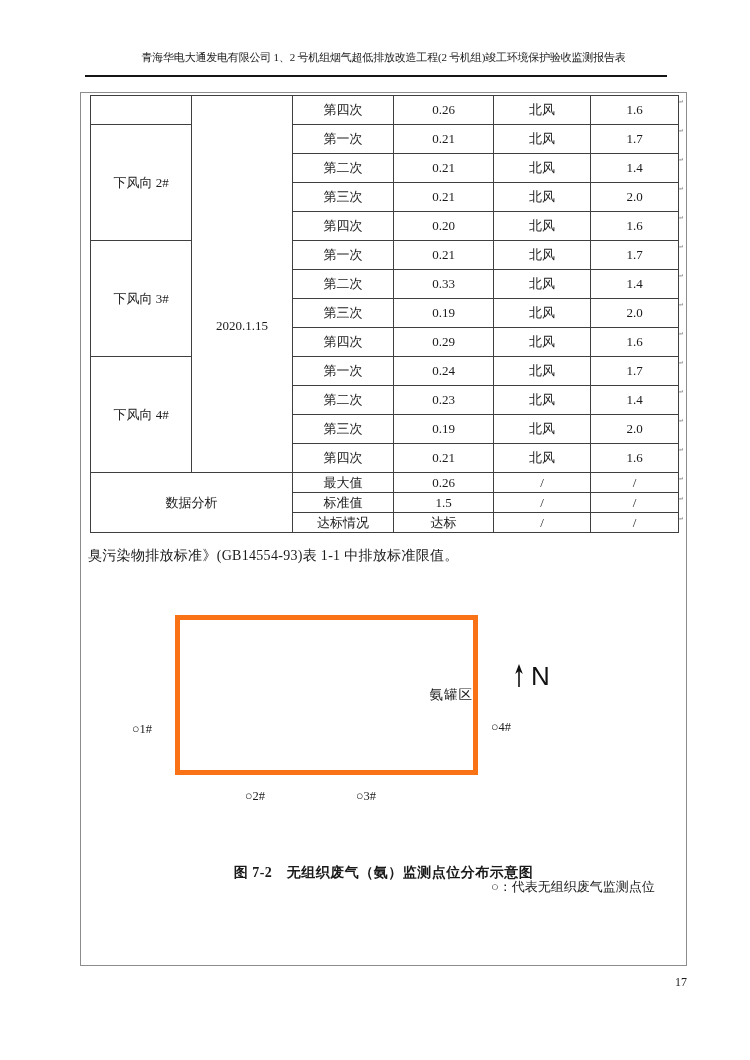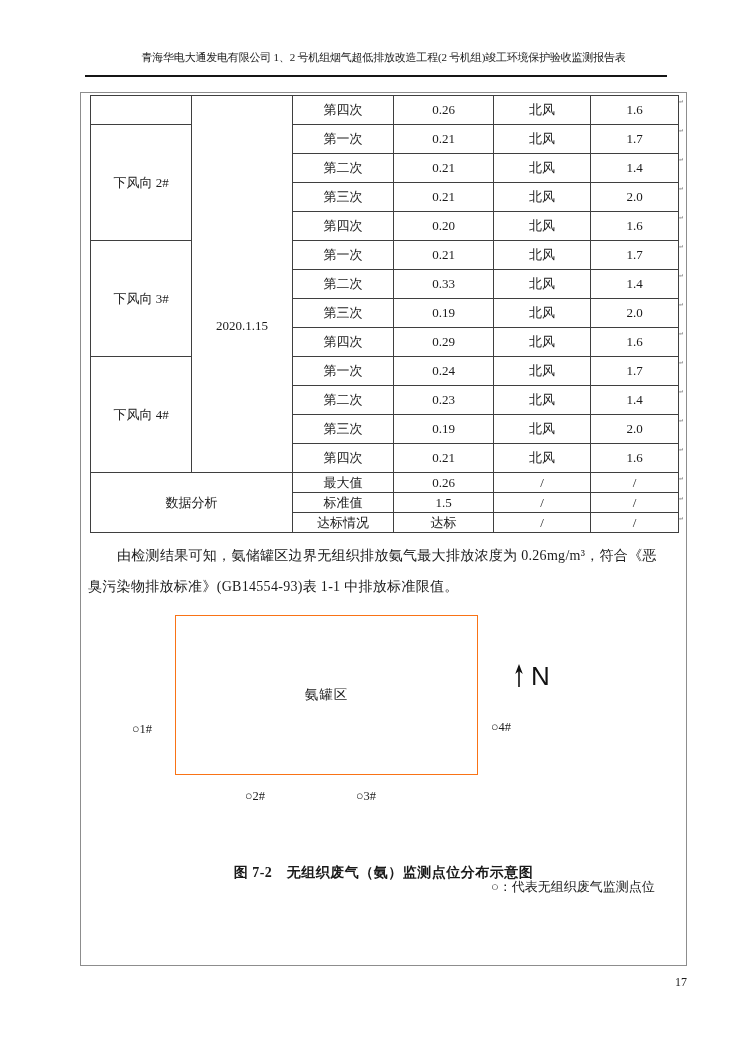--- a/index.html
+++ b/index.html
@@ -38,22 +38,22 @@
     position:absolute; left:679px; font-size:7px; color:#8a8a8a;
     font-family:"DejaVu Sans Mono",monospace; line-height:1;
   }
   .para {
     position:absolute; left:88px; top:540px; width:582px;
     font-size:14px; line-height:31px; letter-spacing:0.3px;
   }
   .para .line1 { text-indent:29px; }
   .tank-rect {
     position:absolute; left:175px; top:615px; width:303px; height:160px;
-    border:1px solid #f97316;
-    display:flex; align-items:center; justify-content:center;
+    border:5px solid #f97316;
+    display:flex; align-items:center; justify-content:flex-end;
     font-size:13.5px; letter-spacing:1px;
   }
   .pt { position:absolute; font-size:12.5px; white-space:nowrap; }
   .pt1 { left:132px; top:722px; }
   .pt2 { left:245px; top:789px; }
   .pt3 { left:356px; top:789px; }
   .pt4 { left:491px; top:720px; }
   .north-arrow { position:absolute; left:512px; top:663px; }
   .north-n {
     position:absolute; left:531px; top:663px;
@@ -187,21 +187,20 @@
       <tr style="height: 20px; font-family: Liberation Serif, serif;">
         <td>达标情况</td>
         <td>达标</td>
         <td>/</td>
         <td>/</td>
       </tr>
     </tbody>
 </table>
 
 <div class="para">
-  <div class="line1">由检测结果可知，氨储罐区边界无组织排放氨气最大排放浓度为 0.26mg/m³，符合《恶</div>
   <div class="line2">臭污染物排放标准》(GB14554-93)表 1-1 中排放标准限值。</div>
 </div>
 
 <div class="tank-rect">
   <span>氨罐区</span>
 </div>
 
 <span class="pt pt1">○1#</span>
 <span class="pt pt2">○2#</span>
 <span class="pt pt3">○3#</span>

